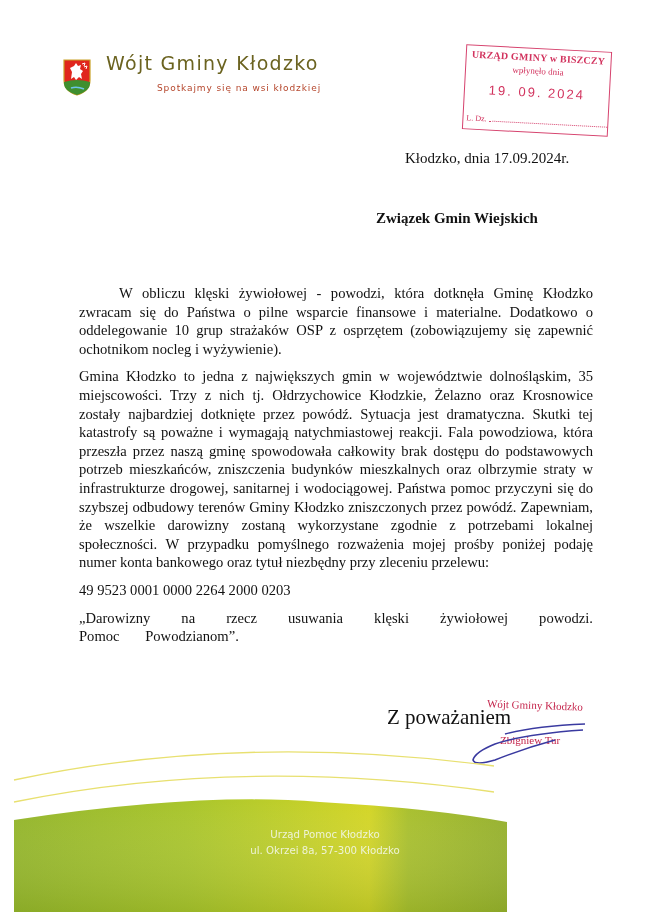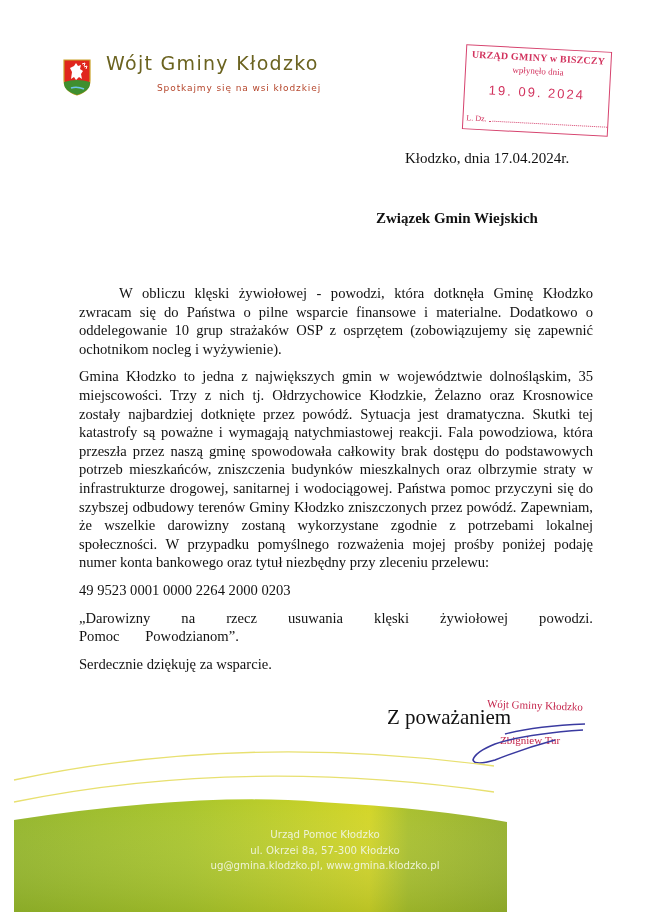--- a/index.html
+++ b/index.html
@@ -54,32 +54,31 @@
 <div class="abs brand-title">Wójt Gminy Kłodzko</div>
 <div class="abs brand-sub">Spotkajmy się na wsi kłodzkiej</div>
 
 <div class="abs stamp">
   <div class="l1">URZĄD GMINY w BISZCZY</div>
   <div class="l2">wpłynęło dnia</div>
   <div class="l3">19. 09. 2024</div>
   <div class="l4"><span>L. Dz.</span><span class="dots"></span></div>
 </div>
 
-<div class="abs date">Kłodzko, dnia 17.04.2024r.</div>
+<div class="abs date">Kłodzko, dnia 17.09.2024r.</div>
 
 <div class="abs recipient">
   <div>Związek Gmin Wiejskich</div>
 </div>
 
 <div class="abs body">
   <p class="indent">W obliczu klęski żywiołowej - powodzi, która dotknęła Gminę Kłodzko zwracam się do Państwa o pilne wsparcie finansowe i materialne. Dodatkowo o oddelegowanie 10 grup strażaków OSP z osprzętem (zobowiązujemy się zapewnić ochotnikom nocleg i wyżywienie).</p>
   <p>Gmina Kłodzko to jedna z największych gmin w województwie dolnośląskim, 35 miejscowości. Trzy z nich tj. Ołdrzychowice Kłodzkie, Żelazno oraz Krosnowice zostały najbardziej dotknięte przez powódź. Sytuacja jest dramatyczna. Skutki tej katastrofy są poważne i wymagają natychmiastowej reakcji. Fala powodziowa, która przeszła przez naszą gminę spowodowała całkowity brak dostępu do podstawowych potrzeb mieszkańców, zniszczenia budynków mieszkalnych oraz olbrzymie straty w infrastrukturze drogowej, sanitarnej i wodociągowej. Państwa pomoc przyczyni się do szybszej odbudowy terenów Gminy Kłodzko zniszczonych przez powódź. Zapewniam, że wszelkie darowizny zostaną wykorzystane zgodnie z potrzebami lokalnej społeczności. W przypadku pomyślnego rozważenia mojej prośby poniżej podaję numer konta bankowego oraz tytuł niezbędny przy zleceniu przelewu:</p>
   <p class="noj">49 9523 0001 0000 2264 2000 0203</p>
   <p style="word-spacing: 22px;">„Darowizny na rzecz usuwania klęski żywiołowej powodzi. Pomoc Powodzianom”.</p>
-  <p class="noj">Serdecznie dziękuję za wsparcie.</p>
 </div>
 
 <div class="abs regards">Z poważaniem</div>
 <div class="abs sig-title">Wójt Gminy Kłodzko</div>
 <div class="abs sig-name">Zbigniew Tur</div>
 <svg class="abs sig-scrawl" viewBox="0 0 140 48">
   <path d="M130 4 Q80 6 50 14 M128 10 Q70 14 40 24 Q20 32 18 40 Q20 46 40 40 Q70 28 100 20" stroke="#3a3aa0" stroke-width="1.6" fill="none"></path>
 </svg>
 
 <svg class="abs footer-art" viewBox="0 0 649 184" preserveAspectRatio="none">
@@ -98,14 +97,13 @@
     </linearGradient>
   </defs>
   <path d="M14 40 Q240 -8 494 26" stroke="#e8e070" stroke-width="1.3" fill="none"></path>
   <path d="M14 62 Q240 16 494 52" stroke="#e8e070" stroke-width="1.3" fill="none"></path>
   <path d="M14 80 Q200 52 320 62 Q430 68 507 82 L507 172 L14 172 Z" fill="url(#band)"></path>
   <path d="M14 80 Q200 52 320 62 Q430 68 507 82 L507 172 L14 172 Z" fill="url(#bandv)"></path>
 </svg>
 <div class="abs footer-text">
   <div>Urząd Pomoc Kłodzko</div>
   <div>ul. Okrzei 8a, 57-300 Kłodzko</div>
-  <div>ug@gmina.klodzko.pl, www.gmina.klodzko.pl</div>
 </div>
 
 </body></html>

